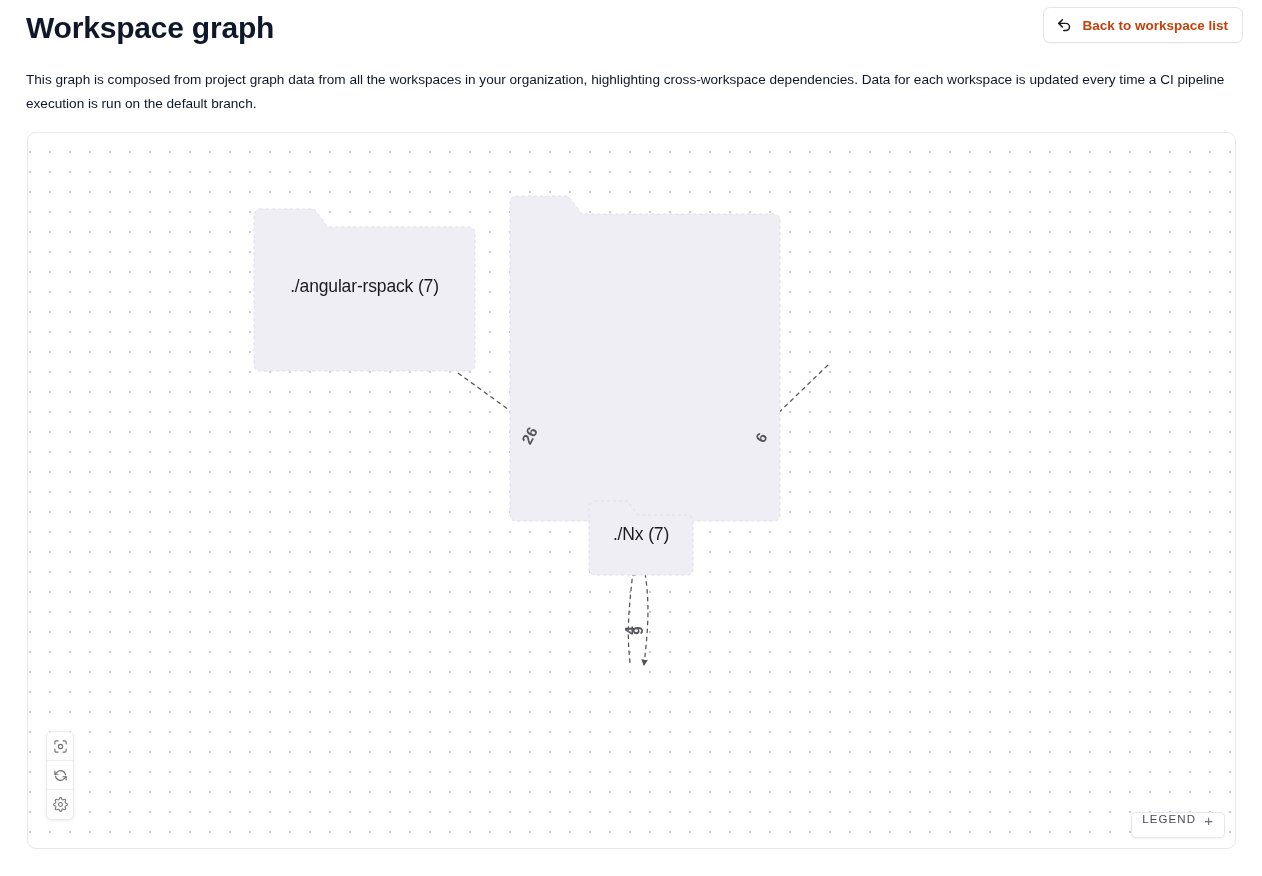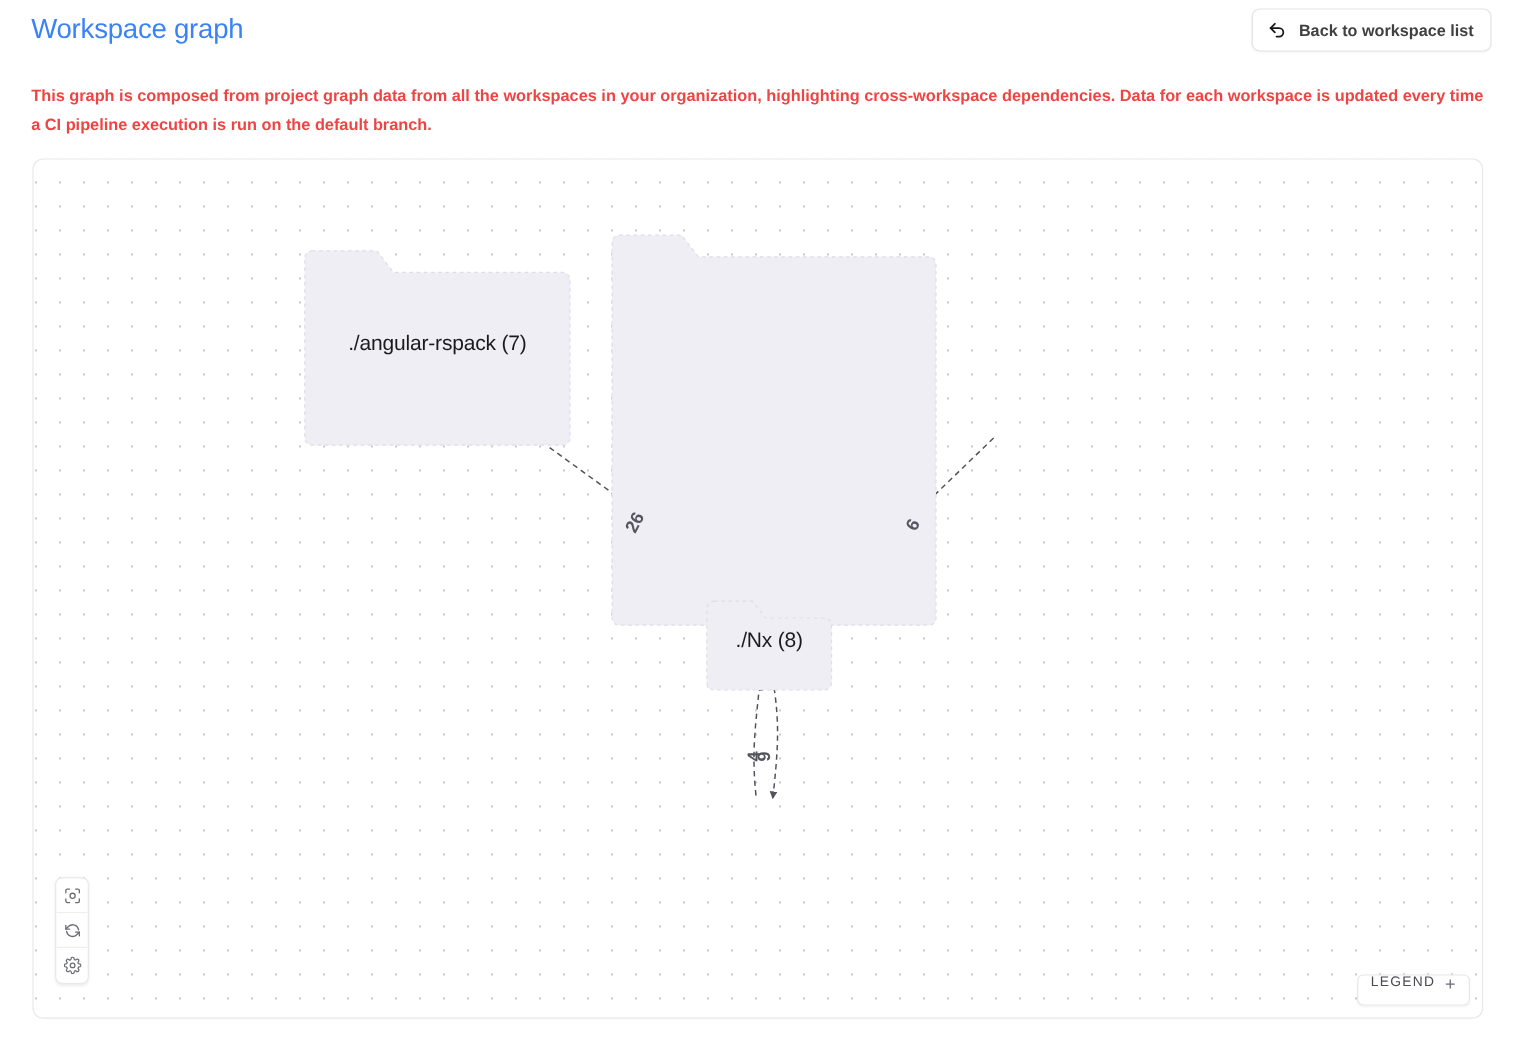--- a/index.html
+++ b/index.html
@@ -15,54 +15,53 @@
   
   .page-header {
     position: absolute;
     left: 0; top: 0;
     width: 1262px;
     padding: 0;
   }
   .title {
     position: absolute;
     left: 26px; top: 11px;
-    font-size: 23px;
-    font-weight: normal;
+    font-size: 30px;
+    font-weight: bold;
     letter-spacing: -0.2px;
-    color: #3b82f6;
+    color: #0f172a;
     margin: 0;
   }
   .back-btn {
     position: absolute;
     right: 19px; top: 7px;
     height: 36px;
     display: flex;
     align-items: center;
     gap: 9px;
     padding: 0 14px 0 12px;
     background: #ffffff;
     border: 1px solid #e4e4e7;
     border-radius: 7px;
     font-size: 13.5px;
     font-weight: bold;
-    color: #404040;
+    color: #c2410c;
     cursor: pointer;
     box-shadow: 0 1px 1px rgba(0,0,0,0.03);
     white-space: nowrap;
   }
   .back-icon { display: block; width: 17px; height: 17px; flex: 0 0 auto; }
 
   .subtitle {
     position: absolute;
     left: 26px; top: 54px;
     width: 1218px;
     font-size: 13.6px;
     line-height: 24px;
-    color: #ef4444;
-    font-weight: bold;
+    color: #0f172a;
   }
 
   
   .graph-canvas {
     position: absolute;
     left: 27px; top: 132px;
     width: 1209px; height: 717px;
     border: 1px solid #e8e8ec;
     border-radius: 9px;
     background-color: #ffffff;
@@ -221,21 +220,21 @@
       <svg class="node-shape" viewBox="0 0 270 333" preserveAspectRatio="none">
         <path d="M6 8 h52 l14 18 h192 a6 6 0 0 1 6 6 v295 a6 6 0 0 1 -6 6 H6 a6 6 0 0 1 -6 -6 V14 a6 6 0 0 1 6 -6 z" fill="#efeef4" stroke="#dedde6" stroke-width="1" stroke-dasharray="3 3"></path>
       </svg>
     </div>
 
 
     <div class="node" style="left:561px; top:360px; width:104px; height:82px;">
       <svg class="node-shape" viewBox="0 0 104 82" preserveAspectRatio="none">
         <path d="M6 8 h32 l11 14 h49 a6 6 0 0 1 6 6 v48 a6 6 0 0 1 -6 6 H6 a6 6 0 0 1 -6 -6 V14 a6 6 0 0 1 6 -6 z" fill="#efeef4" stroke="#dedde6" stroke-width="1" stroke-dasharray="3 3"></path>
       </svg>
-      <div class="node-label">./Nx (8)</div>
+      <div class="node-label">./Nx (7)</div>
     </div>
 
 
     <div class="edge-label" style="left:493px; top:294px; transform: rotate(-62deg);">26</div>
 
     <div class="edge-label" style="left:729px; top:296px; transform: rotate(-62deg);">6</div>
 
     <div class="edge-label" style="left:597px; top:489px; transform: rotate(-90deg);">4</div>
 
     <div class="edge-label" style="left:605px; top:489px; transform: rotate(-90deg);">9</div>

